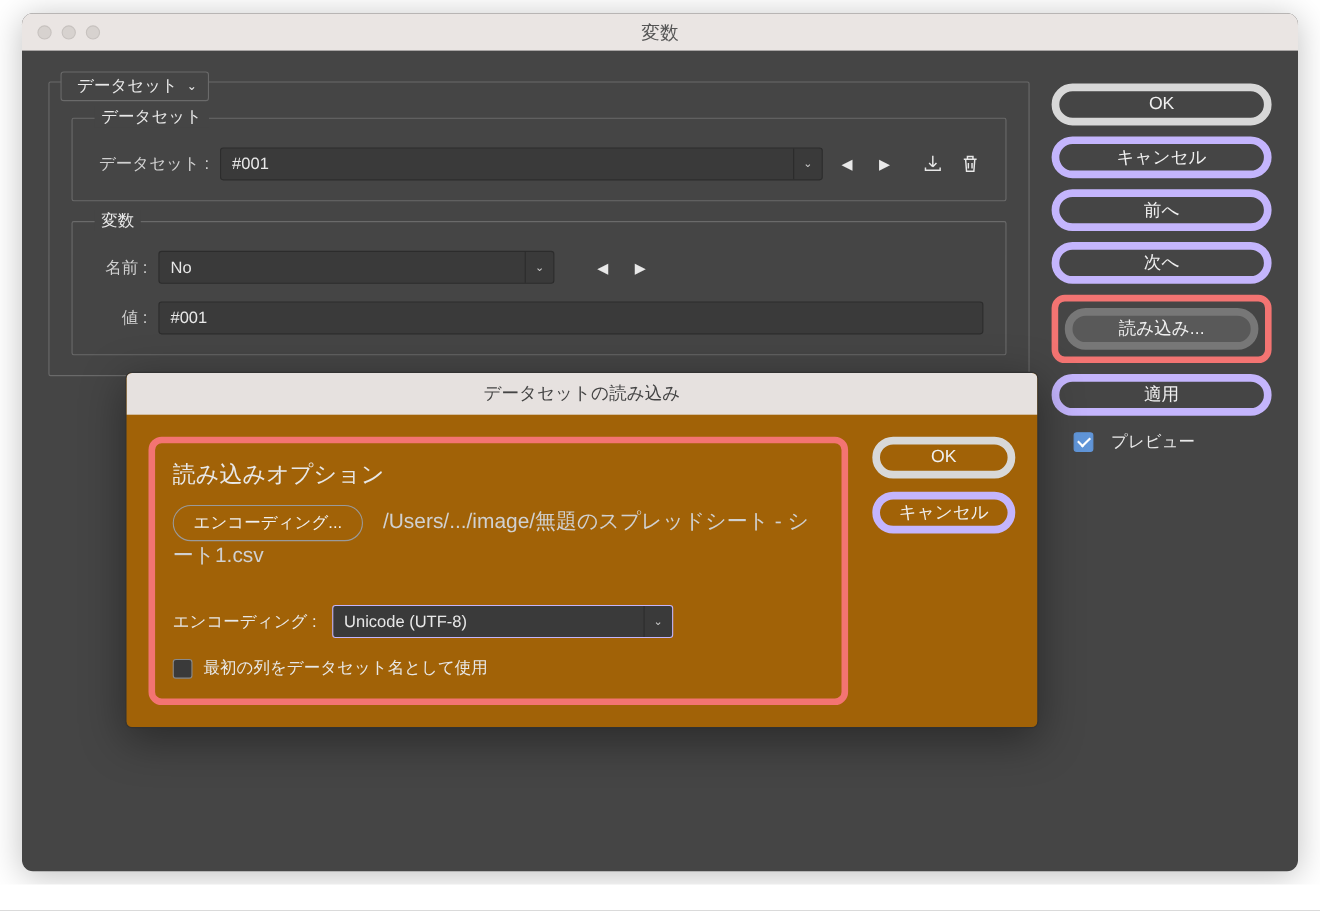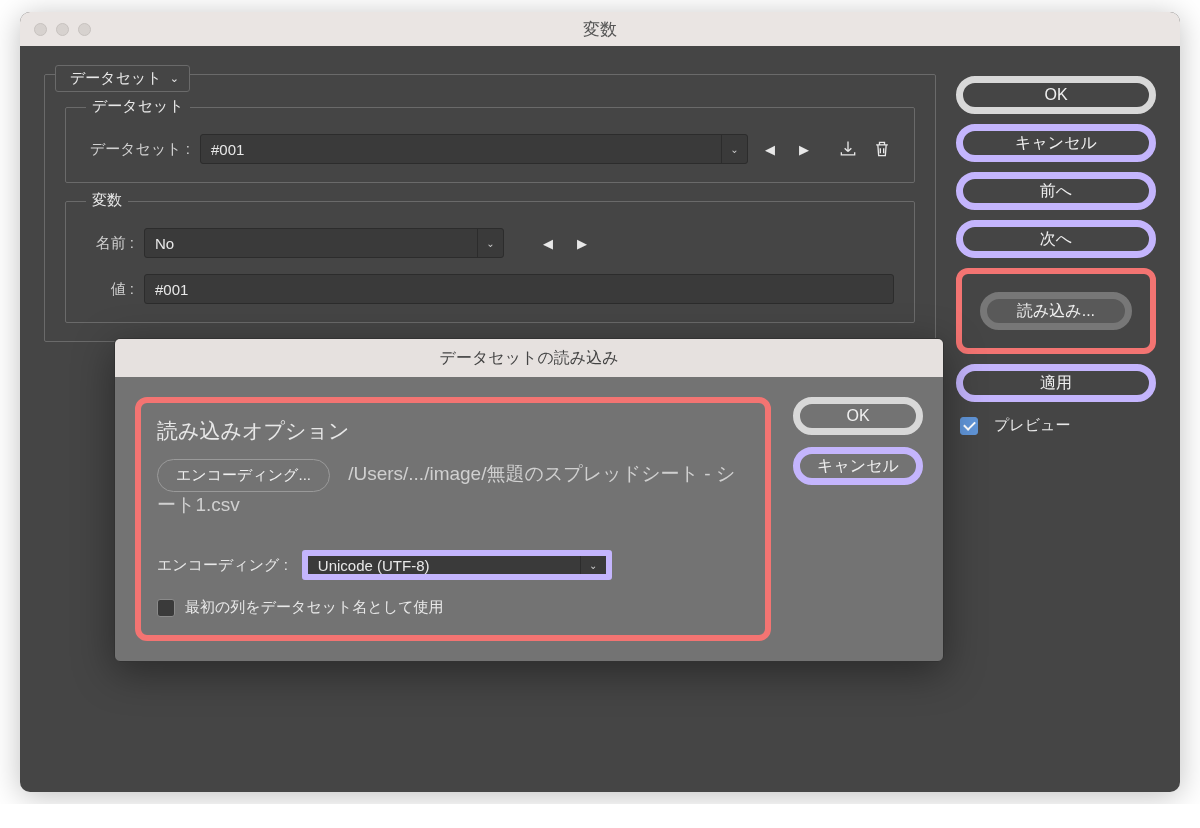--- a/index.html
+++ b/index.html
@@ -114,28 +114,28 @@
   }
   .pill-btn.primary { border-color: #d8d8d8; font-weight: 500; }
   .pill-btn.flat {
     border-color: #777;
     background: #595959;
   }
 
   .hlbox {
     border: 6px solid #f37472;
     border-radius: 12px;
-    padding: 18px;
+    padding: 6px;
   }
 
   .modal {
     position: absolute;
     left: 94px; top: 292px;
     width: 830px;
-    background: #737373;
+    background: #a16207;
     border-radius: 6px;
     box-shadow: 0 10px 40px rgba(0,0,0,0.4);
     overflow: hidden;
     border: 1px solid #323232;
   }
   .modal-title {
     height: 38px; background: #e6e1df;
     display: flex; align-items: center; justify-content: center;
     color: #444; font-size: 16px; font-weight: 500;
   }
@@ -154,21 +154,21 @@
     border: 1px solid #9a9a9a;
     border-radius: 20px;
     color: #f0f0f0;
     font-size: 15px;
     margin-right: 14px;
   }
   .filepath { color: #d0d0d0; font-size: 19px; }
   .encrow { display: flex; align-items: center; gap: 14px; margin-top: 32px; margin-bottom: 18px; }
   .enc-select {
     width: 310px; height: 30px; background: #3a3a3a;
-    border: 6px solid #c4b5fd; border-radius: 3px;
+    border: 1px solid #c4b5fd; border-radius: 3px;
     display: flex; align-items: center; padding: 0 10px;
     position: relative;
   }
   .enc-select .arrow {
     position: absolute; right: 0; top: 0; bottom: 0; width: 26px;
     display: flex; align-items: center; justify-content: center;
     border-left: 1px solid #2c2c2c;
   }
   .chk-row { display: flex; align-items: center; gap: 10px; margin-top: 14px; }
   .chk {
@@ -259,21 +259,21 @@
 
       <div class="rightcol">
         <div class="pill-btn primary">OK</div>
         <div class="pill-btn">キャンセル</div>
         <div class="pill-btn">前へ</div>
         <div class="pill-btn">次へ</div>
         <div class="hlbox">
           <div class="pill-btn flat">読み込み...</div>
         </div>
         <div class="pill-btn">適用</div>
-        <div class="chk-row" style="margin-top:4px; margin-left:4px;gap:16px;">
+        <div class="chk-row" style="margin-top:4px; margin-left:20px;gap:16px;">
           <div class="chk checked"></div>
           <span>プレビュー</span>
         </div>
       </div>
     </div>
 
     <div class="modal">
       <div class="modal-title">データセットの読み込み</div>
       <div class="modal-body">
         <div class="modal-left">

